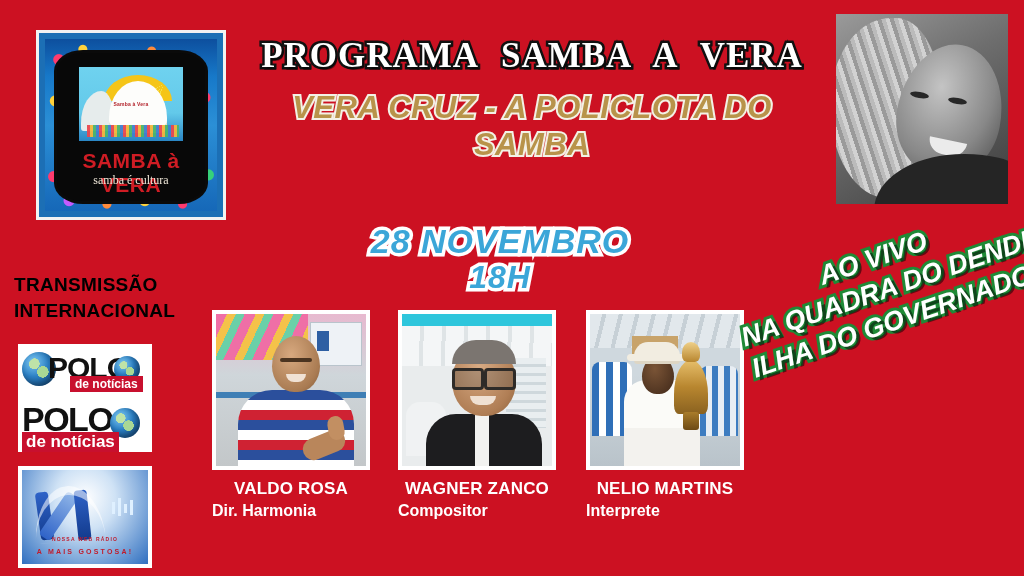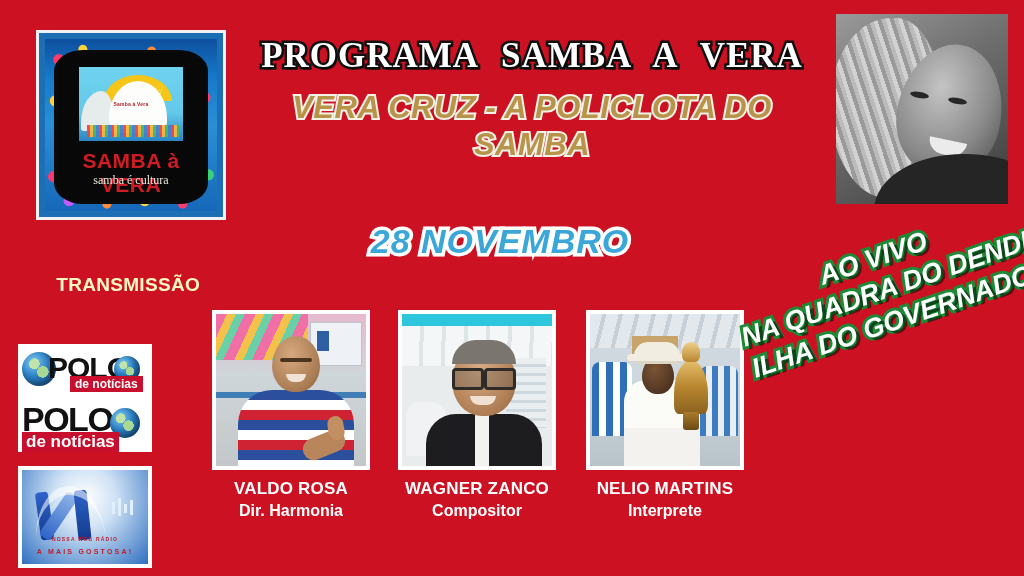--- a/index.html
+++ b/index.html
@@ -157,22 +157,22 @@
     background:#efeae4; border-radius:0 0 22px 22px; transform:rotate(12deg);
   }
   .host-photo .shoulder {
     position:absolute; left:36px; bottom:-12px; width:170px; height:62px;
     background:#272522; border-radius:46% 54% 0 0 / 80% 80% 0 0;
     transform:rotate(-6deg);
   }
 
   
   .transmission {
-    position:absolute; left:14px; top:272px; width:186px; text-align:right;
-    color:#fef9c3; font-weight:bold; font-size:19px; line-height:1.35;
+    position:absolute; left:14px; top:272px; width:186px; text-align:left;
+    color:#000000; font-weight:bold; font-size:19px; line-height:1.35;
     letter-spacing:.3px;
   }
   .polo-logo {
     position:absolute; left:18px; top:344px; width:134px; height:108px;
     background:#ffffff; overflow:hidden;
   }
   .polo-row { position:relative; width:100%; height:54px; }
   .globe {
     position:absolute; border-radius:50%;
     background:
@@ -253,21 +253,21 @@
   }
   .guest .frame {
     width:158px; height:160px; border:4px solid #ffffff;
     overflow:hidden; position:relative; background:#5d6b74;
   }
   .guest .gname {
     margin-top:9px; text-align:center; color:#ffffff;
     font-weight:bold; font-size:17px; letter-spacing:.2px; white-space:nowrap;
   }
   .guest .grole {
-    margin-top:3px; text-align:center; color:#ffffff;
+    margin-top:3px; text-align:left; color:#ffffff;
     font-weight:bold; font-size:16px;
   }
   #guest-1 { left:212px; top:310px; }
   #guest-2 { left:398px; top:310px; }
   #guest-3 { left:586px; top:310px; }
 
   
   .g1-bg { position:absolute; inset:0; background:linear-gradient(180deg,#e7b9cf 0%, #cfd6da 40%, #c3c7c9 100%); }
   .g1-mural { position:absolute; left:0; top:0; width:92px; height:46px;
     background:repeating-linear-gradient(115deg,#ef6fa6 0 10px,#f4c24a 10px 18px,#6ad0a8 18px 26px); }
@@ -370,33 +370,35 @@
 
   <div class="headline">
     <div class="title-main">PROGRAMA SAMBA A VERA</div>
     <div class="sub-gold">
       <span class="l2">VERA CRUZ - A POLICLOTA DO SAMBA</span>
     </div>
   </div>
 
   <div class="date-block">
     <span class="d1">28 NOVEMBRO</span>
+    <span class="d2">18H</span>
   </div>
 
   <div class="host-photo">
     <div class="hair"></div>
     <div class="face"></div>
     <div class="eye-l"></div>
     <div class="eye-r"></div>
     <div class="smile"></div>
     <div class="shoulder"></div>
   </div>
 
   <div class="transmission">
     <div>TRANSMISSÃO</div>
+    <div>INTERNACIONAL</div>
   </div>
 
   <div class="polo-logo">
     <div class="polo-row top">
       <div class="globe"></div>
       <div class="word">POLO</div>
       <div class="globe oglobe"></div>
       <div class="strip">de notícias</div>
     </div>
     <div class="polo-row bot">

